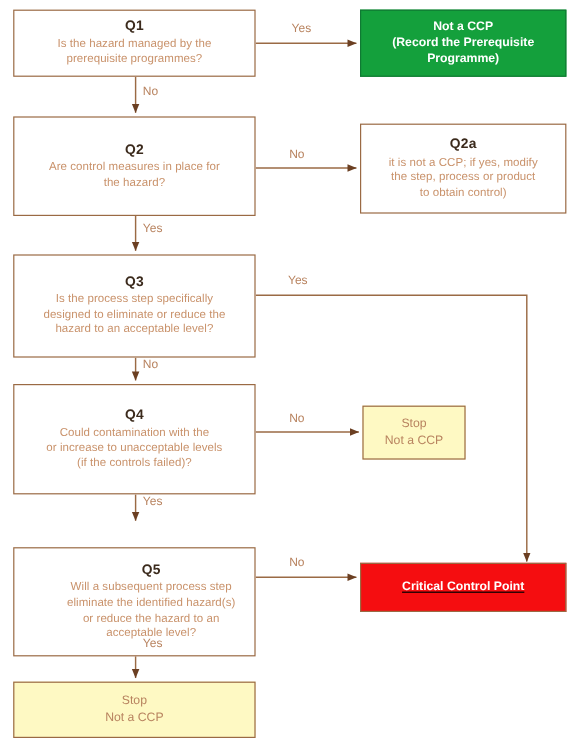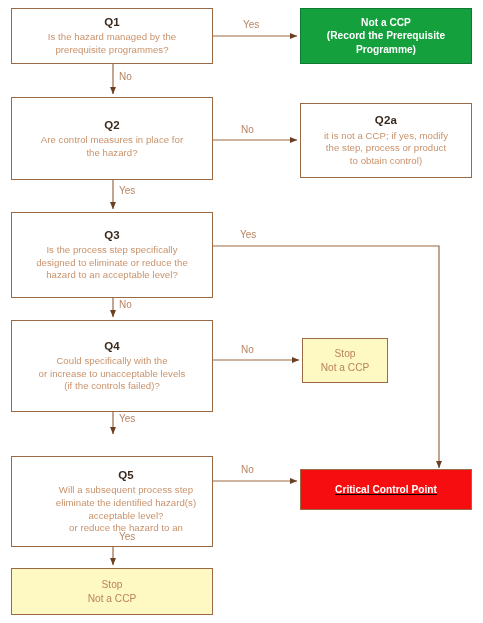--- a/index.html
+++ b/index.html
@@ -156,40 +156,40 @@
     <div class="q-body">
         <span class="ln">Is the process step specifically</span>
         <span class="ln">designed to eliminate or reduce the</span>
         <span class="ln">hazard to an acceptable level?</span>
       </div>
   </div>
 
   <div class="node question" style="left:11px; top:320px; width:202px; height:92px;">
     <div class="q-title">Q4</div>
     <div class="q-body">
-        <span class="ln">Could specifically with the</span>
+        <span class="ln">Could contamination with the</span>
         <span class="ln">or increase to unacceptable levels</span>
         <span class="ln">(if the controls failed)?</span>
       </div>
   </div>
 
   <div class="node terminal" style="left:302px; top:338px; width:86px; height:45px;">
     <div class="term-body">
         <span class="ln">Stop</span>
         <span class="ln">Not a CCP</span>
       </div>
   </div>
 
   <div class="node question" style="left:11px; top:456px; width:202px; height:91px;padding-left:32px;">
     <div class="q-title">Q5</div>
     <div class="q-body">
         <span class="ln">Will a subsequent process step</span>
         <span class="ln">eliminate the identified hazard(s)</span>
+        <span class="ln">or reduce the hazard to an</span>
         <span class="ln">acceptable level?</span>
-        <span class="ln">or reduce the hazard to an</span>
       </div>
   </div>
 
   <div class="node red" style="left:300px; top:469px; width:172px; height:41px;">
     <div class="onwhite-strong">
         <span class="ln">Critical Control Point</span>
       </div>
   </div>
 
   <div class="node terminal" style="left:11px; top:568px; width:202px; height:47px;">

